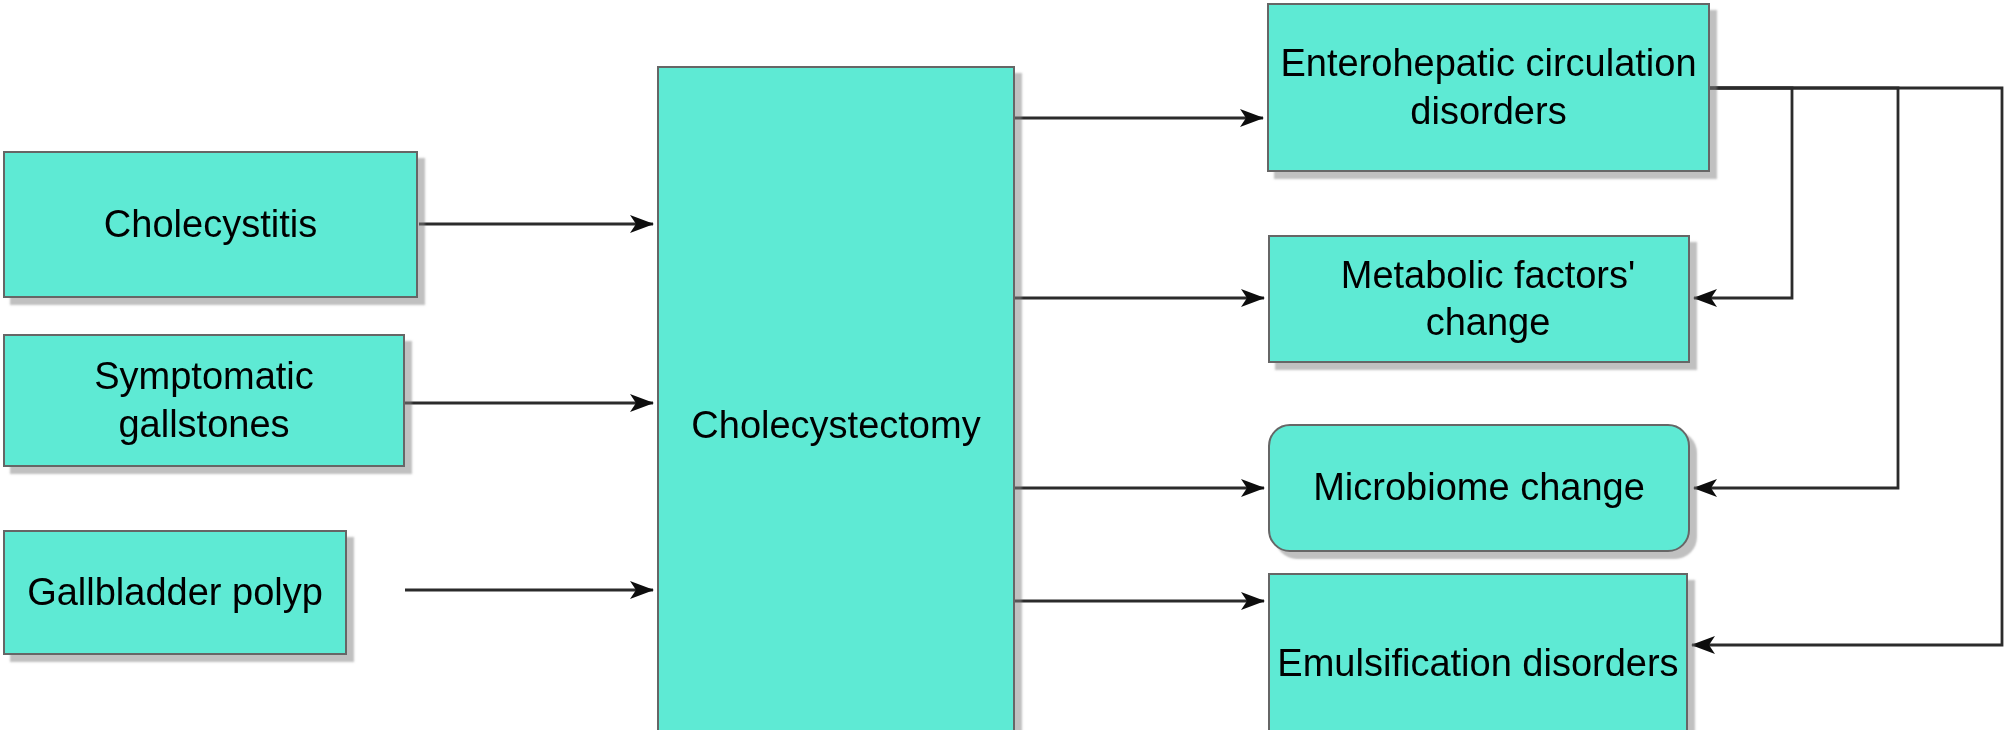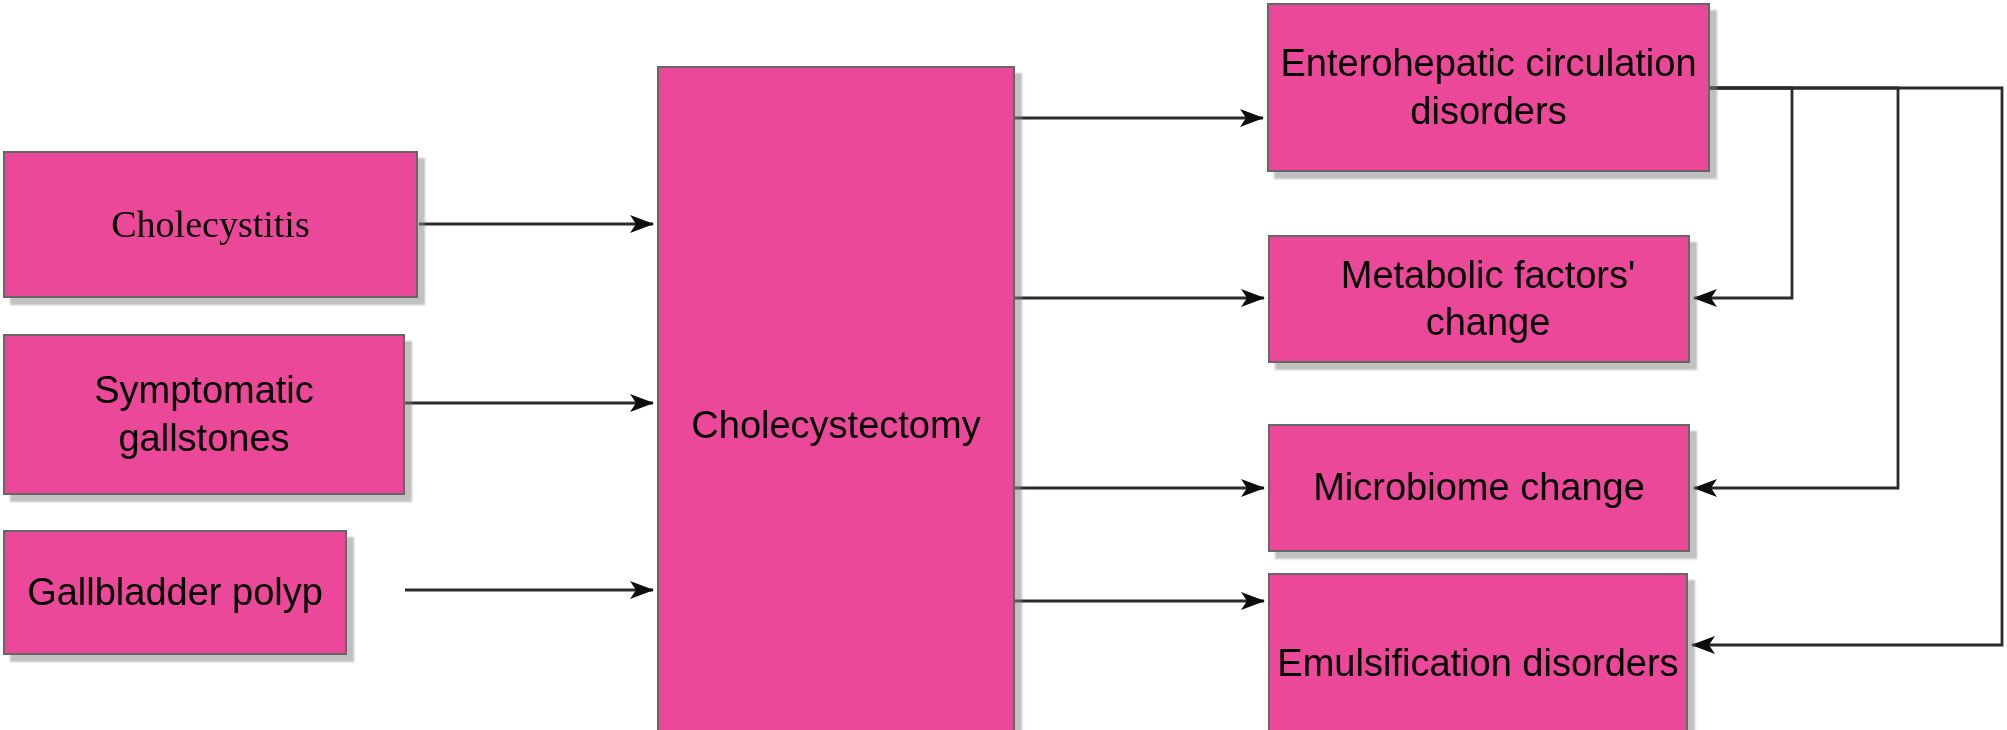--- a/index.html
+++ b/index.html
@@ -24,42 +24,42 @@
     pointer-events: none;
   }
   .edge {
     stroke: #2b2b2b;
     stroke-width: 2.8;
     fill: none;
   }
   .node {
     position: absolute;
     box-sizing: border-box;
-    background: #ec4899;
+    background: #5eead4;
     border: 2.5px solid #666666;
     box-shadow: 7px 7px 2px rgba(130,130,130,0.5);
     display: flex;
     align-items: center;
     justify-content: center;
     text-align: center;
     color: #000000;
     font-size: 38px;
     line-height: 1.25;
     padding: 0 3px;
   }
   
-  .node-cholecystitis        { left: 3px;    top: 151px; width: 415px; height: 147px; font-family: Liberation Serif, serif; }
-  .node-symptomatic          { left: 3px;    top: 334px; width: 402px; height: 161px; }
+  .node-cholecystitis        { left: 3px;    top: 151px; width: 415px; height: 147px; }
+  .node-symptomatic          { left: 3px;    top: 334px; width: 402px; height: 133px; }
   .node-gallbladder          { left: 3px;    top: 530px; width: 344px; height: 125px; }
   
   .node-cholecystectomy      { left: 657px;  top: 66px;  width: 358px; height: 720px; }
   
   .node-enterohepatic        { left: 1267px; top: 3px;   width: 443px; height: 169px; }
   .node-metabolic            { left: 1268px; top: 235px; width: 422px; height: 128px; padding-left: 21px; }
-  .node-microbiome           { left: 1268px; top: 424px; width: 422px; height: 128px; }
+  .node-microbiome           { left: 1268px; top: 424px; width: 422px; height: 128px; border-radius: 22px; }
   .node-emulsification       { left: 1268px; top: 573px; width: 420px; height: 181px; }
 </style>
 </head>
 <body>
 
 <div class="canvas">
 
   <svg class="connector-layer" viewBox="0 0 2007 730" xmlns="http://www.w3.org/2000/svg">
     <defs>
       <marker id="arrow" markerUnits="userSpaceOnUse" markerWidth="26" markerHeight="20" refX="23" refY="9" orient="auto">

